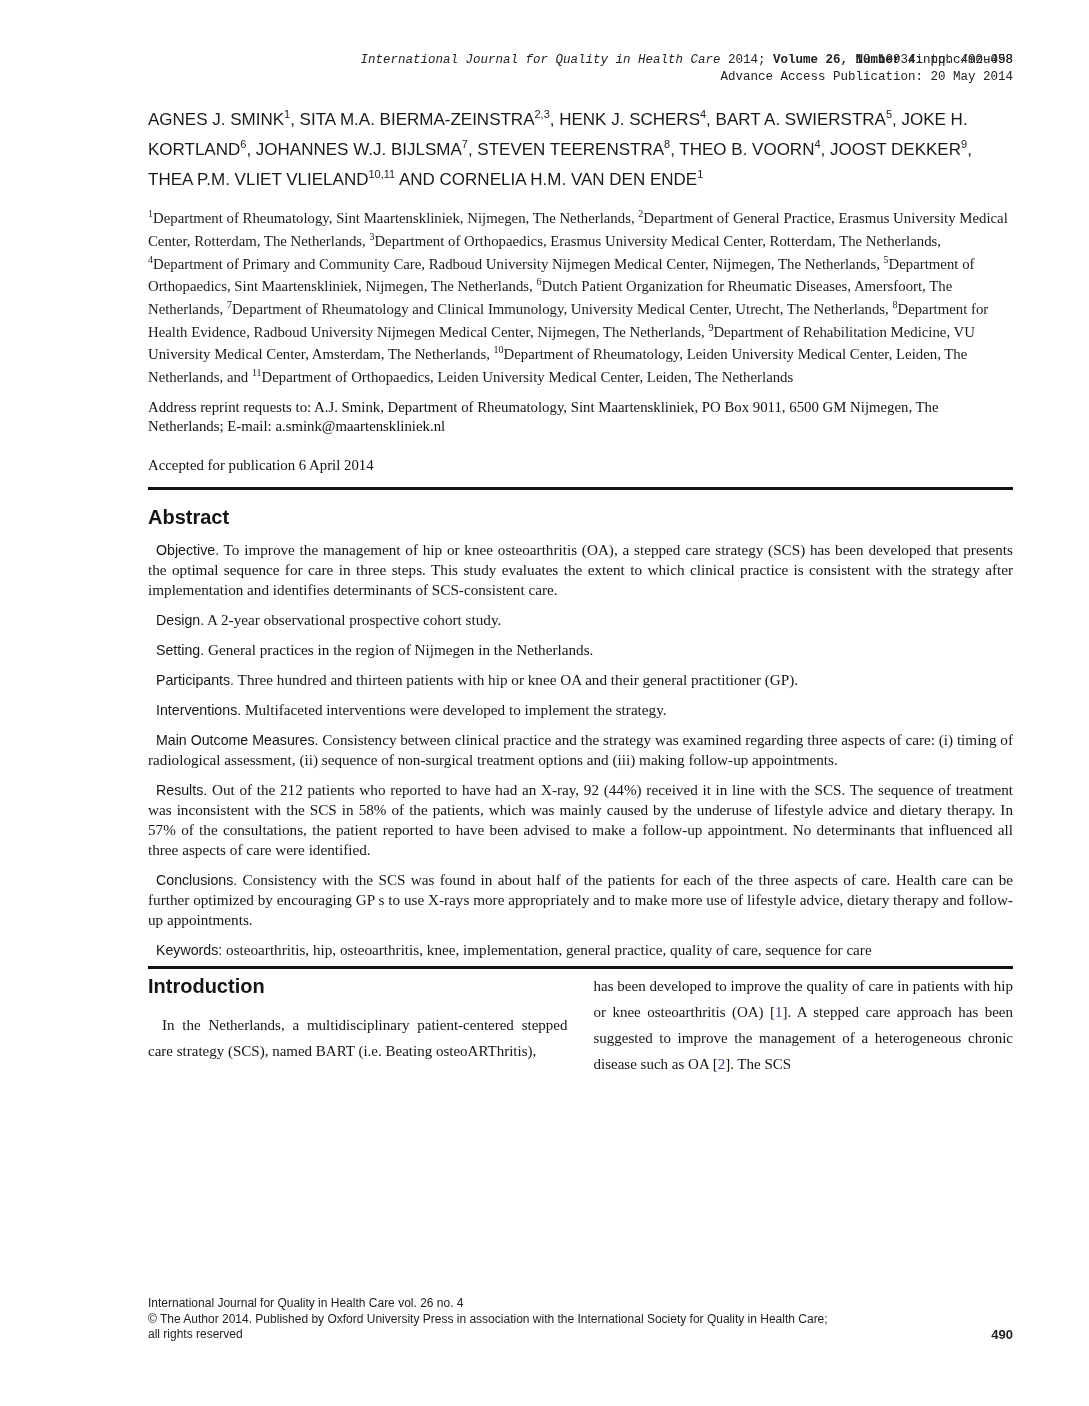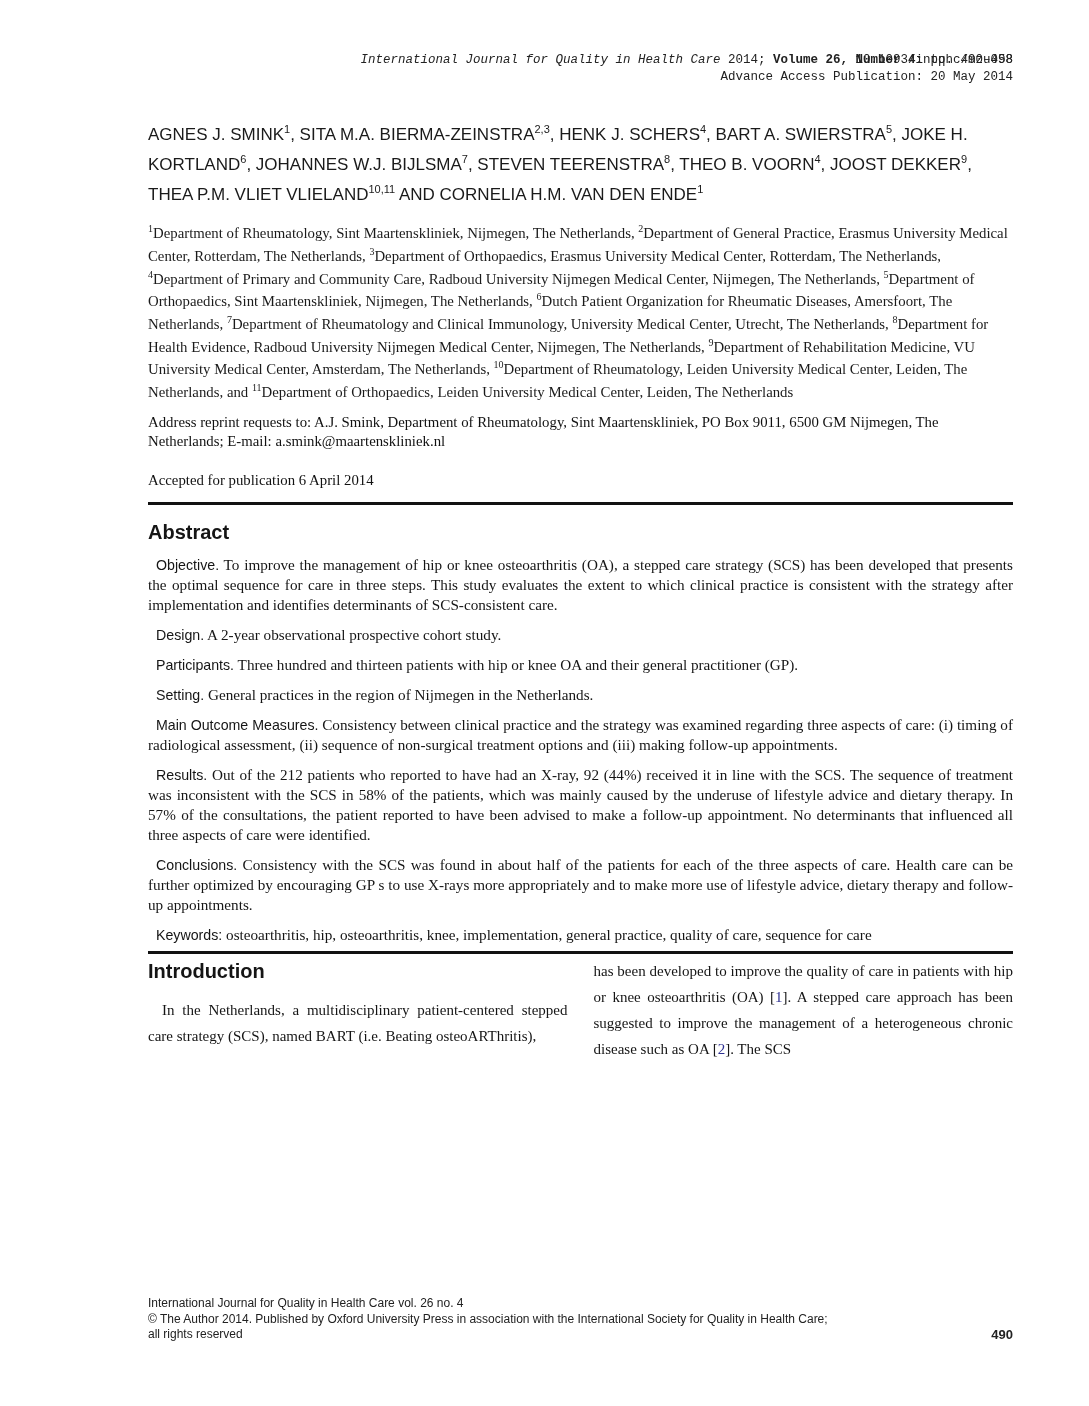--- a/index.html
+++ b/index.html
@@ -20,21 +20,21 @@
   
   h1.article-title {
     margin-top:20px;
     font-family:"Liberation Sans", sans-serif;
     font-weight:bold; font-size:36px; line-height:46px;
     letter-spacing:-0.5px; color:#151515; max-width:880px;
   }
 
   
   .authors {
-    margin-top:31px;
+    margin-top:16px;
     font-family:"Liberation Sans", sans-serif;
     font-size:17px; line-height:24.5px; color:#1a1a1a; max-width:880px;
   }
   .authors sup { font-size:11px; }
 
   
   .affiliations { margin-top:13px; font-size:14.8px; line-height:18.7px; color:#1a1a1a; }
   .affiliations sup, .body-text sup { font-size:10px; }
   .address { margin-top:12px; font-size:14.8px; line-height:18.7px; }
   .accepted { margin-top:20px; font-size:14.8px; line-height:18.7px; }
@@ -98,22 +98,23 @@
   <p class="address">Address reprint requests to: A.J. Smink, Department of Rheumatology, Sint Maartenskliniek, PO Box 9011, 6500 GM Nijmegen, The Netherlands; E-mail: a.smink@maartenskliniek.nl</p>
 
   <p class="accepted">Accepted for publication 6 April 2014</p>
 
   <div class="rule"></div>
 
   <section class="abstract">
     <h2 class="section-heading">Abstract</h2>
     <p><span class="label">Objective.</span> <span>To improve the management of hip or knee osteoarthritis (OA), a stepped care strategy (SCS) has been developed that presents the optimal sequence for care in three steps. This study evaluates the extent to which clinical practice is consistent with the strategy after implementation and identifies determinants of SCS-consistent care.</span></p>
     <p><span class="label">Design.</span> <span>A 2-year observational prospective cohort study.</span></p>
+    <p><span class="label">Setting.</span> <span>General practices in the region of Nijmegen in the Netherlands.</span></p>
     <p><span class="label">Participants.</span> <span>Three hundred and thirteen patients with hip or knee OA and their general practitioner (GP).</span></p>
-    <p><span class="label">Setting.</span> <span>General practices in the region of Nijmegen in the Netherlands.</span></p>
+    <p><span class="label">Interventions.</span> <span>Multifaceted interventions were developed to implement the strategy.</span></p>
     <p><span class="label">Main Outcome Measures.</span> <span>Consistency between clinical practice and the strategy was examined regarding three aspects of care: (i) timing of radiological assessment, (ii) sequence of non-surgical treatment options and (iii) making follow-up appointments.</span></p>
     <p><span class="label">Results.</span> <span>Out of the 212 patients who reported to have had an X-ray, 92 (44%) received it in line with the SCS. The sequence of treatment was inconsistent with the SCS in 58% of the patients, which was mainly caused by the underuse of lifestyle advice and dietary therapy. In 57% of the consultations, the patient reported to have been advised to make a follow-up appointment. No determinants that influenced all three aspects of care were identified.</span></p>
     <p><span class="label">Conclusions.</span> <span>Consistency with the SCS was found in about half of the patients for each of the three aspects of care. Health care can be further optimized by encouraging GP s to use X-rays more appropriately and to make more use of lifestyle advice, dietary therapy and follow-up appointments.</span></p>
     <p><span class="label">Keywords:</span> <span>osteoarthritis, hip, osteoarthritis, knee, implementation, general practice, quality of care, sequence for care</span></p>
   </section>
 
   <div class="rule2"></div>
 
   <section class="intro">
     <div class="col col-left">

